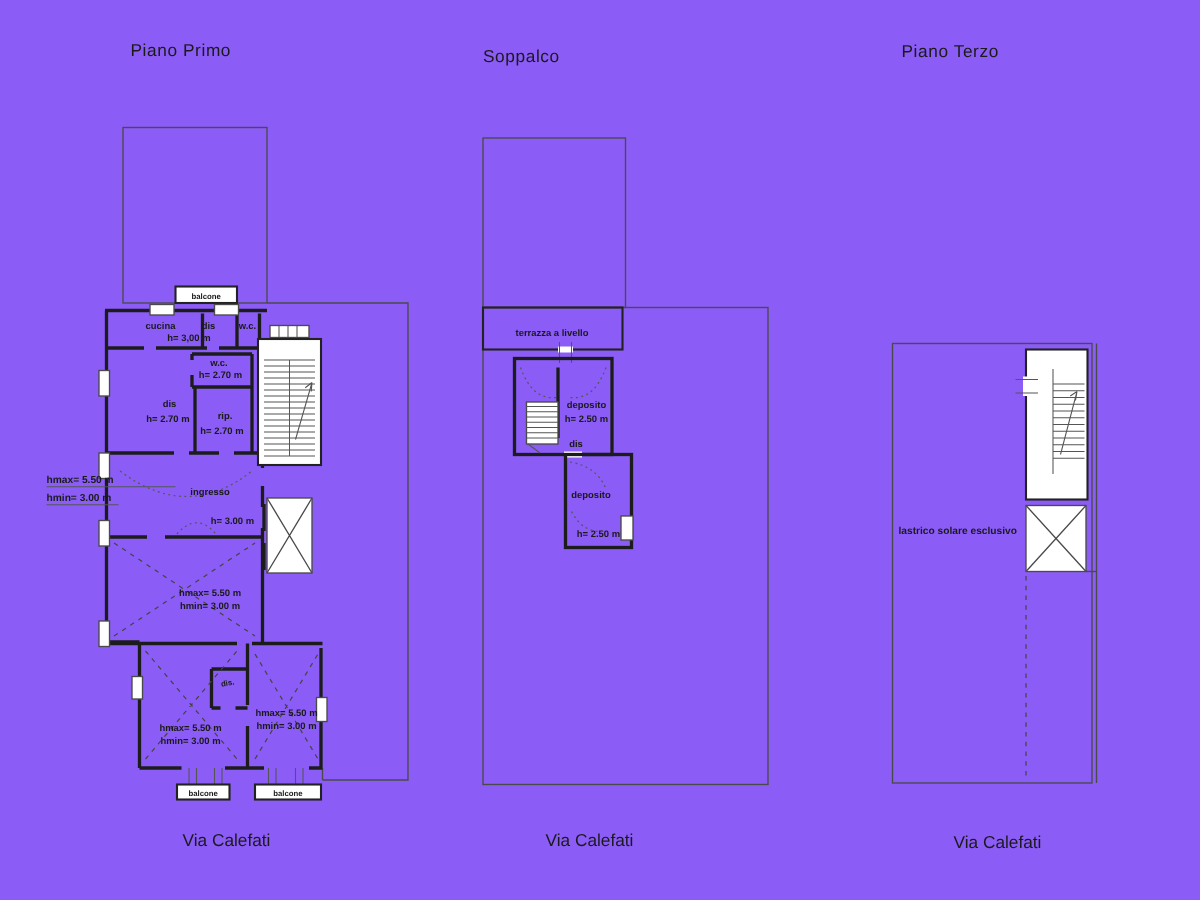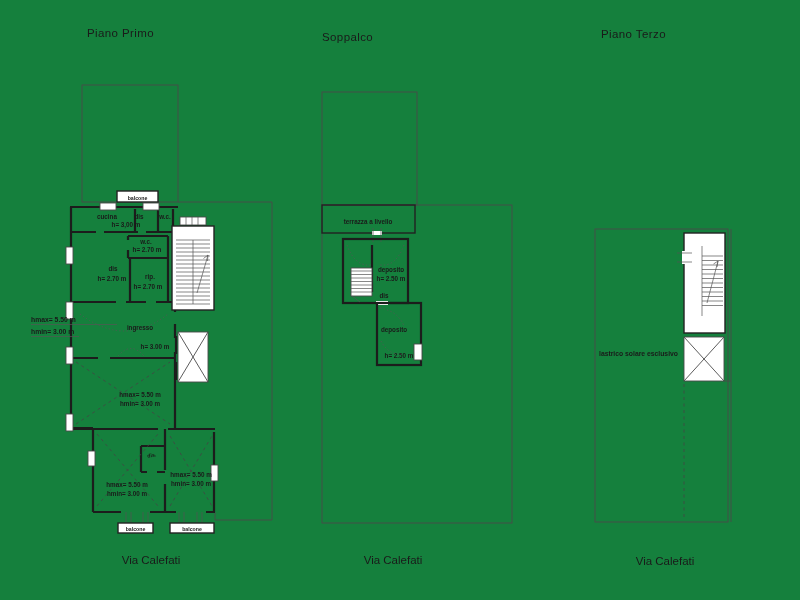--- a/index.html
+++ b/index.html
@@ -1,16 +1,16 @@
 <!DOCTYPE html>
 <html><head>
 <meta charset="utf-8">
 <style>
   html,body{margin:0;padding:0;background:#fff;}
-  .sheet{position:relative;width:800px;height:600px;background:#15803d;overflow:hidden;
+  .sheet{position:relative;width:800px;height:600px;background:#8b5cf6;overflow:hidden;
          font-family:"Liberation Sans",sans-serif;}
   svg{position:absolute;left:0;top:0;}
   svg text{fill:#1a1a1a;font-family:"Liberation Sans",sans-serif;}
   .t-title{font-size:11.5px;letter-spacing:.4px;}
   .t-street{font-size:11.5px;}
   .t-room{font-size:6.3px;font-weight:700;}
   .t-tiny{font-size:5.2px;font-weight:700;}
   .t-annot{font-size:6.8px;font-weight:700;}
   .w-thick{stroke:#1c1c1c;stroke-width:2.2;fill:none;stroke-linecap:butt;}
   .w-med{stroke:#222;stroke-width:1.4;fill:none;}

